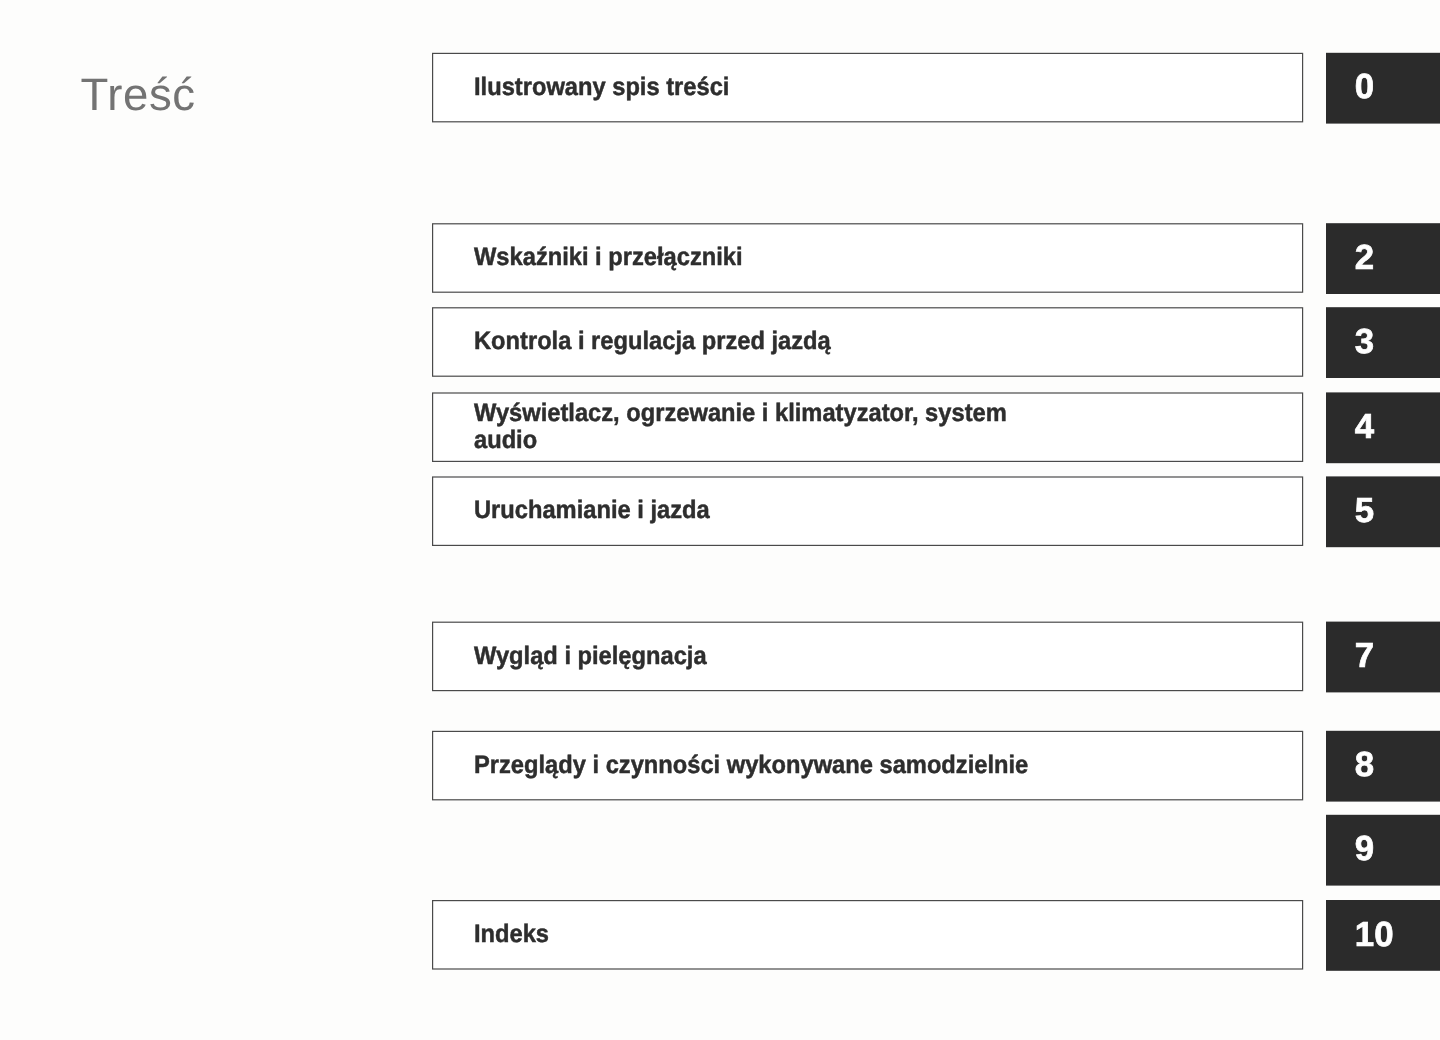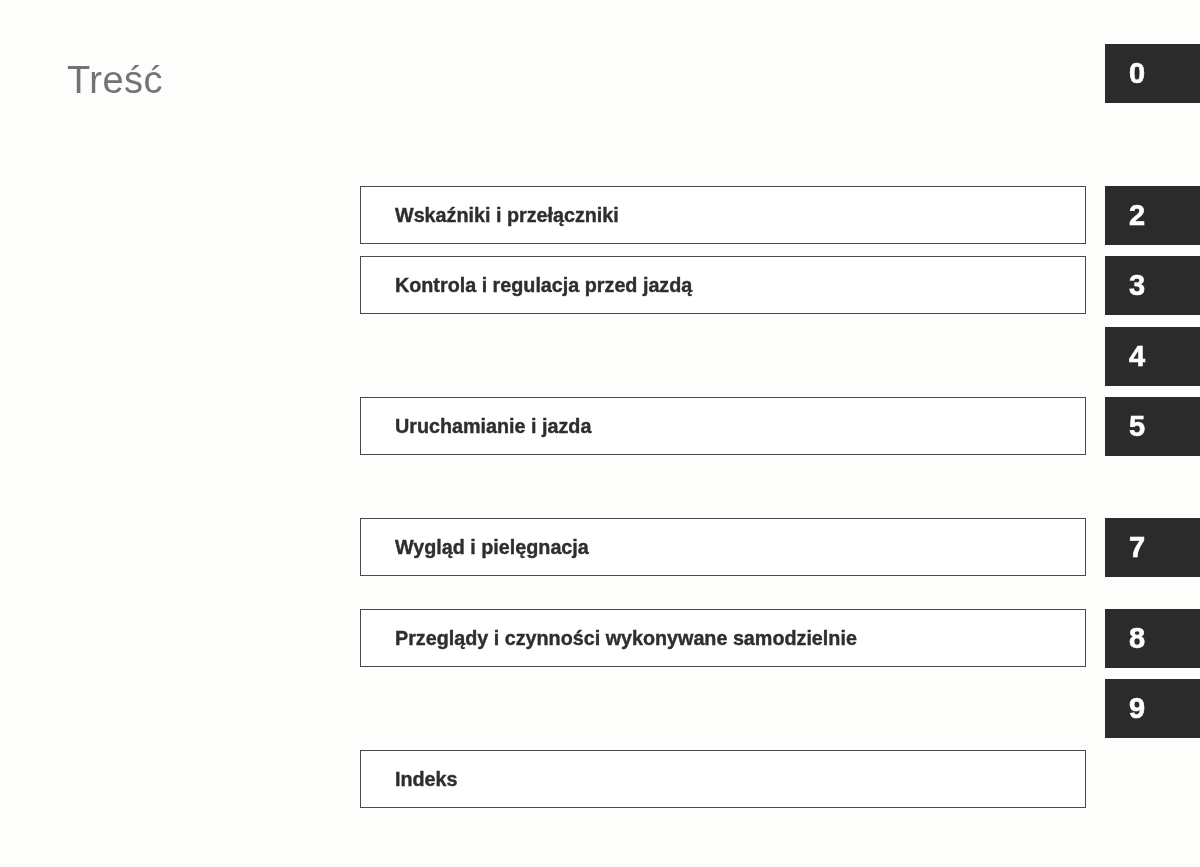--- a/index.html
+++ b/index.html
@@ -83,20 +83,23 @@
       -webkit-text-stroke: 0.6px #ffffff;
     }
   </style>
 </head>
 <body>
 
 <h1 class="page-title">Treść</h1>
 
 <div class="toc">
   <div class="toc-row" style="top:44px">
+    <div class="toc-box">
+      <span class="toc-label">Ilustrowany spis treści</span>
+    </div>
     <div class="toc-tab">
       <span class="toc-num">0</span>
     </div>
   </div>
 
 
   <div class="toc-row" style="top:186px">
     <div class="toc-box">
       <span class="toc-label">Wskaźniki i przełączniki</span>
     </div>
@@ -108,20 +111,24 @@
   <div class="toc-row" style="top:256px">
     <div class="toc-box">
       <span class="toc-label">Kontrola i regulacja przed jazdą</span>
     </div>
     <div class="toc-tab">
       <span class="toc-num">3</span>
     </div>
   </div>
 
   <div class="toc-row" style="top:327px">
+    <div class="toc-box">
+      <span class="toc-label">Wyświetlacz, ogrzewanie i klimatyzator, system
+audio</span>
+    </div>
     <div class="toc-tab">
       <span class="toc-num">4</span>
     </div>
   </div>
 
   <div class="toc-row" style="top:397px">
     <div class="toc-box">
       <span class="toc-label">Uruchamianie i jazda</span>
     </div>
     <div class="toc-tab">
@@ -151,14 +158,17 @@
   <div class="toc-row" style="top:679px">
     <div class="toc-tab">
       <span class="toc-num">9</span>
     </div>
   </div>
 
   <div class="toc-row" style="top:750px">
     <div class="toc-box">
       <span class="toc-label">Indeks</span>
     </div>
+    <div class="toc-tab">
+      <span class="toc-num">10</span>
+    </div>
   </div>
 </div>
 
 </body></html>

